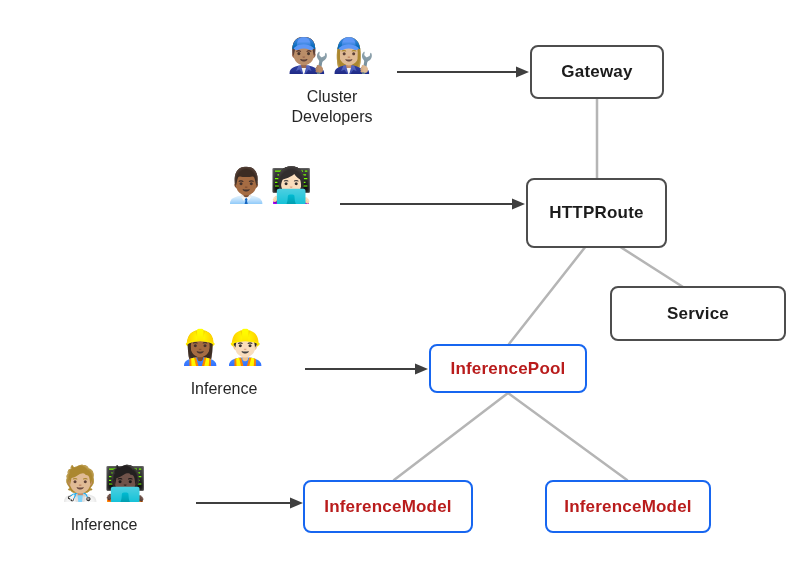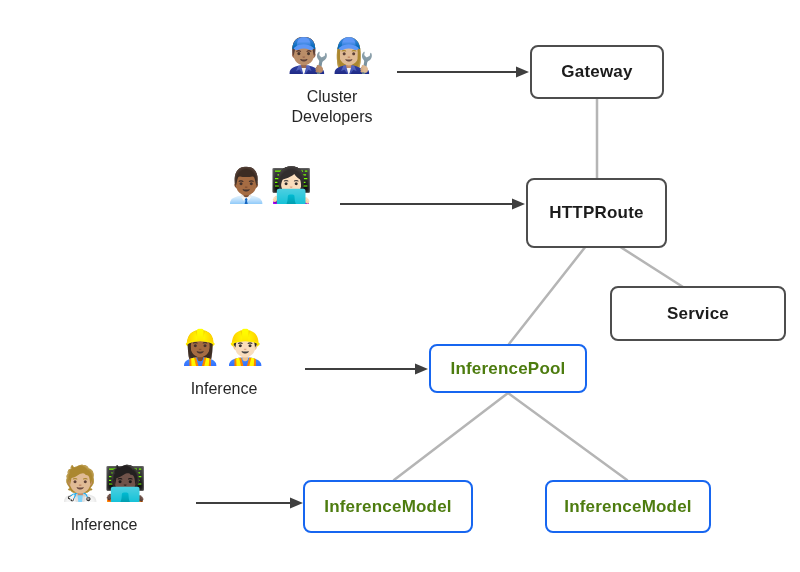--- a/index.html
+++ b/index.html
@@ -31,21 +31,21 @@
     font-size: 17px;
     letter-spacing: 0.2px;
     box-sizing: border-box;
   }
   .node.core {
     border: 2px solid #4d4d4d;
     color: #1c1c1c;
   }
   .node.ext {
     border: 2px solid #1766f0;
-    color: #4d7c0f;
+    color: #b91c1c;
   }
   .persona {
     position: absolute;
     text-align: center;
     transform: translateX(-50%);
     white-space: nowrap;
   }
   .persona .emoji {
     font-size: 34px;
     line-height: 1.15;

